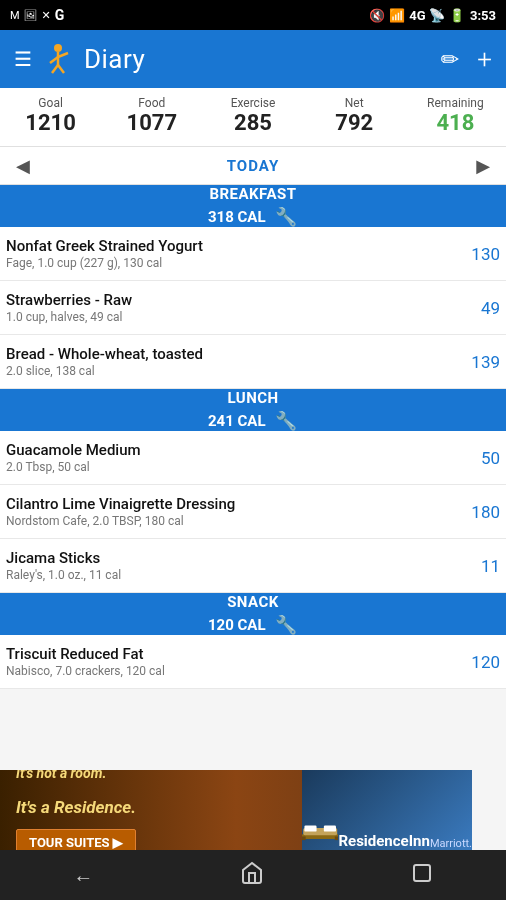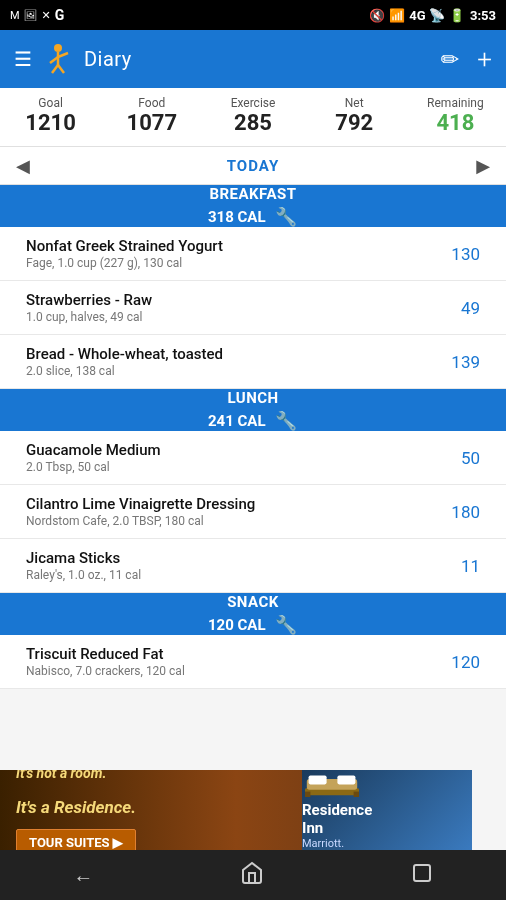--- a/index.html
+++ b/index.html
@@ -40,21 +40,21 @@
       font-size: 20px;
       cursor: pointer;
       margin-right: 8px;
     }
     .app-bar-logo {
       width: 36px;
       height: 36px;
       margin-right: 8px;
     }
     .app-bar-title {
-      font-size: 20px;
+      font-size: 26px;
       font-weight: 400;
       flex: 1;
       letter-spacing: 0.5px;
     }
     .app-bar-actions { display: flex; gap: 18px; align-items: center; }
     .app-bar-icon { font-size: 22px; cursor: pointer; }
 
     
     .summary-row {
       background: #fff;
@@ -123,21 +123,21 @@
       display: flex;
       align-items: center;
       gap: 10px;
     }
     .wrench-icon { font-size: 18px; color: #fff; cursor: pointer; }
 
     
     .food-item {
       background: #fff;
       border-bottom: 1px solid #e8e8e8;
-      padding: 10px 26px;
+      padding: 10px 6px;
       display: flex;
       align-items: center;
       justify-content: flex-start;
       cursor: pointer;
     }
     .food-item-left { flex: 1; }
     .food-name {
       font-size: 15px;
       font-weight: 500;
       color: #111;
@@ -184,22 +184,21 @@
       border-radius: 2px;
       margin-top: 12px;
       display: inline-block;
       cursor: pointer;
     }
     .ad-right {
       width: 170px;
       height: 80px;
       background: linear-gradient(135deg, #1a3a5c 0%, #2a5a8c 50%, #3a7abf 100%);
       display: flex;
-      flex-direction: column;
-      align-items: flex-start;
+      align-items: flex-end;
       justify-content: center;
       position: relative;
     }
     .ad-right-text {
       color: #fff;
       font-size: 18px;
       font-weight: bold;
       text-align: center;
       line-height: 1.2;
     }

